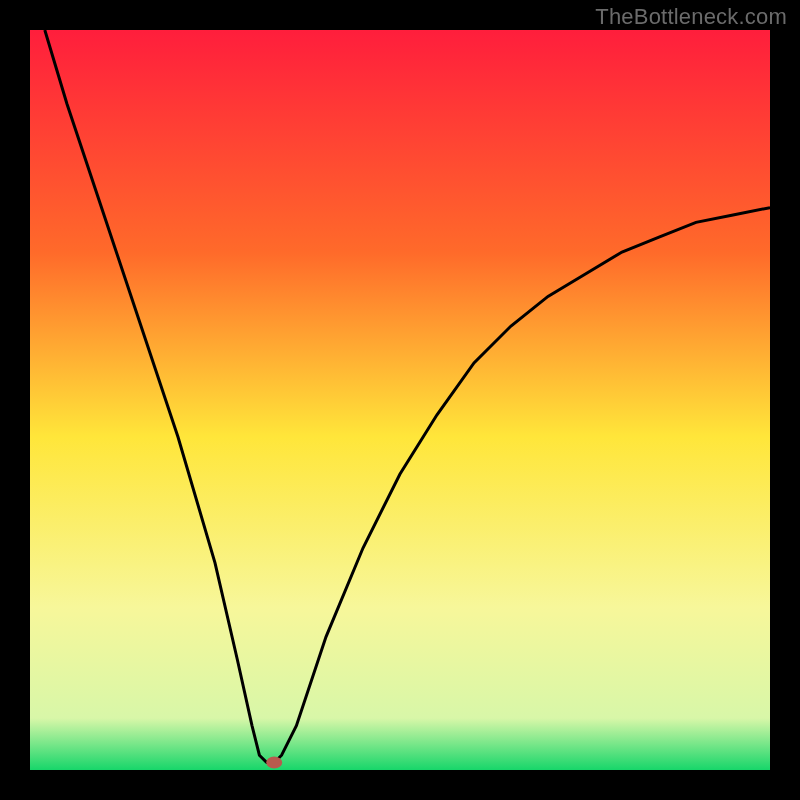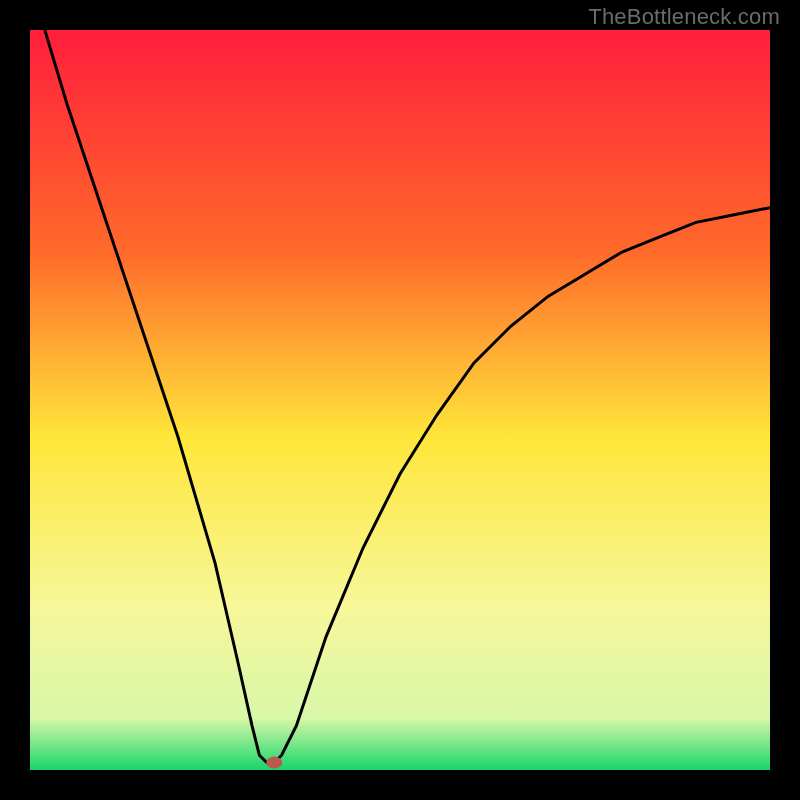--- a/index.html
+++ b/index.html
@@ -29,21 +29,21 @@
   .overlay {
     position: absolute;
     left: 0;
     top: 0;
     width: 740px;
     height: 740px;
   }
   .watermark {
     position: absolute;
     top: 4px;
-    right: 20px;
+    right: 13px;
     color: #6b6b6b;
     font-size: 22px;
     font-weight: 400;
     letter-spacing: 0.2px;
   }
 </style>
 </head>
 <body>
 
 <div class="watermark">TheBottleneck.com</div>

